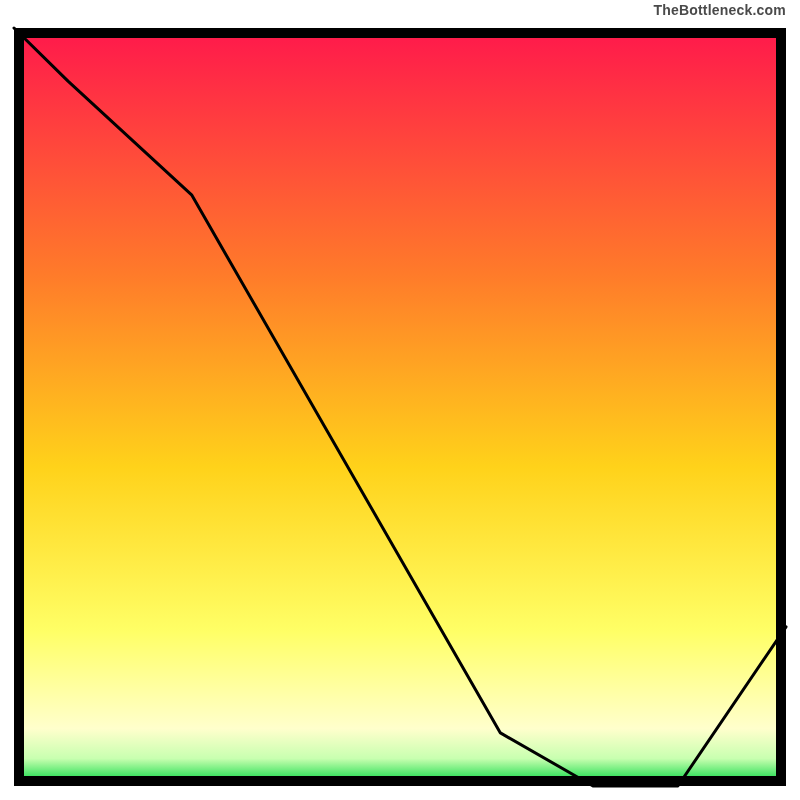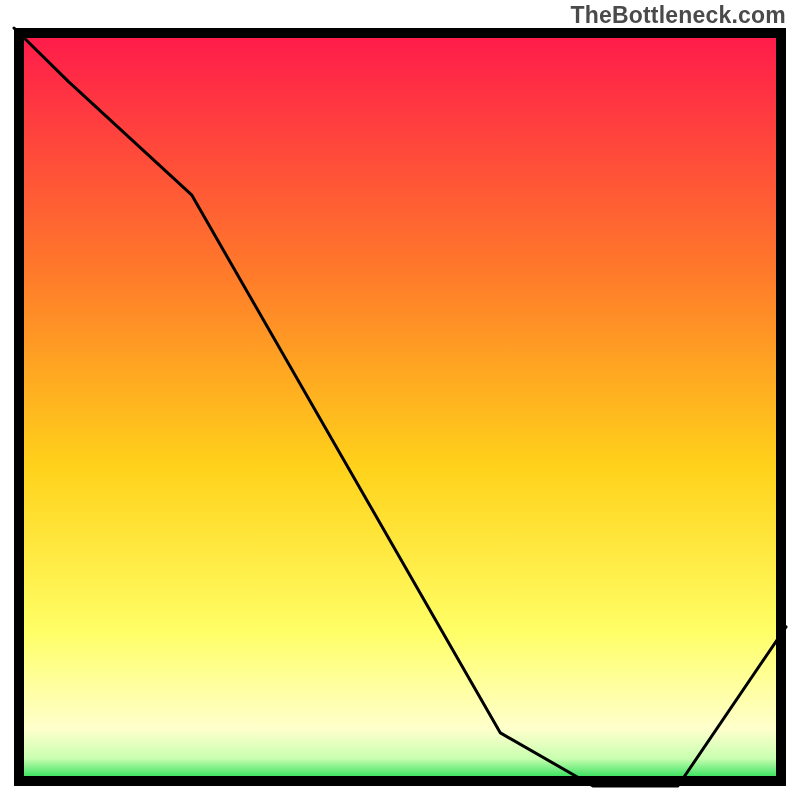--- a/index.html
+++ b/index.html
@@ -13,21 +13,21 @@
   }
   .wrap {
     position: relative;
     width: 800px;
     height: 800px;
   }
   .watermark {
     position: absolute;
     top: 2px;
     right: 14px;
-    font-size: 23px;
+    font-size: 14px;
     font-weight: 600;
     color: #4a4a4a;
     letter-spacing: 0.2px;
   }
   svg {
     display: block;
   }
 </style>
 </head>
 <body>

